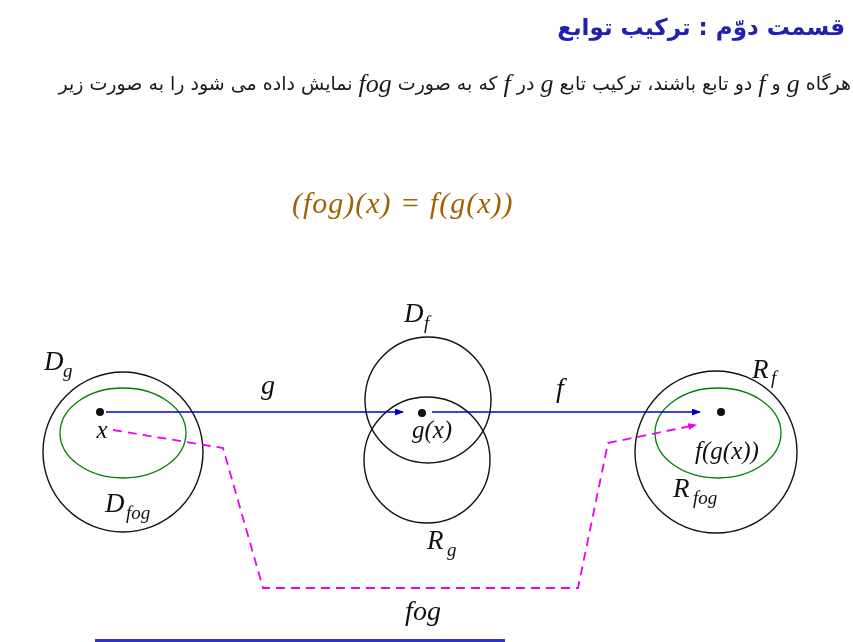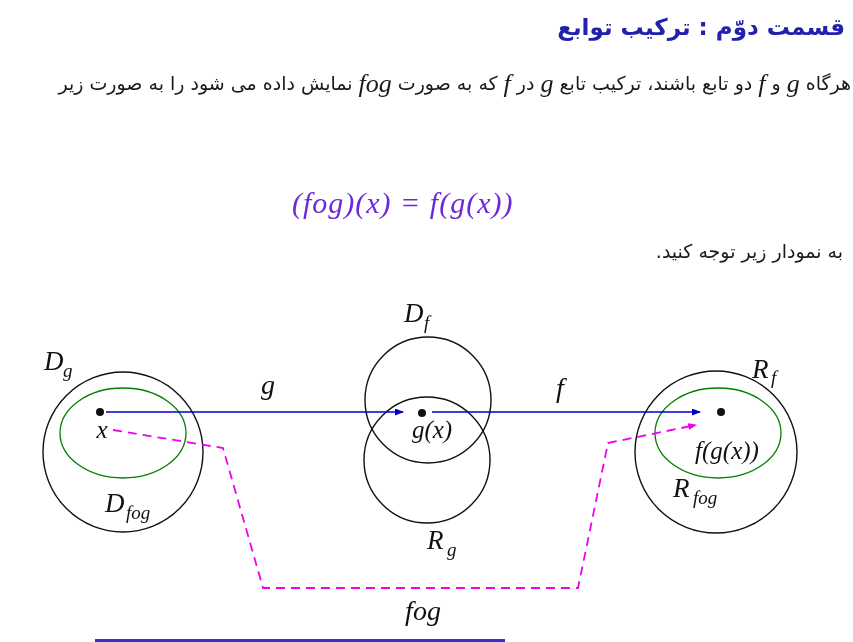--- a/index.html
+++ b/index.html
@@ -38,21 +38,21 @@
     position:absolute;top:132px;right:10px;
     direction:rtl;text-align:right;
     font-size:19px;
   }
   .formula{
     position:absolute;top:186px;left:292px;
     font-family:"Liberation Serif","DejaVu Serif",serif;
     font-style:italic;
     font-size:30px;
     letter-spacing:1px;
-    color:#6d28d9;
+    color:#a16207;
     white-space:nowrap;
   }
   .note{
     position:absolute;top:240px;right:10px;
     direction:rtl;text-align:right;
     font-size:19px;
   }
   .diagram{position:absolute;top:282px;left:0;}
   .lbl{
     font-family:"Liberation Serif","DejaVu Serif",serif;
@@ -72,21 +72,20 @@
 
   <div class="title">قسمت دوّم : ترکیب توابع</div>
 
   <div class="intro">
     <span class="fa">هرگاه</span><span class="math">g</span><span class="fa">و</span><span class="math">f</span><span class="fa">دو تابع باشند، ترکیب تابع</span><span class="math">g</span><span class="fa">در</span><span class="math">f</span><span class="fa">که به صورت</span><span class="math">fog</span><span class="fa">نمایش داده می شود را به صورت زیر</span>
   </div>
 
 
   <div class="formula">(fog)(x) = f(g(x))</div>
 
-  <div class="note">به نمودار زیر توجه کنید.</div>
 
   <svg class="diagram" width="853" height="360" viewBox="0 0 853 360" xmlns="http://www.w3.org/2000/svg">
     <defs>
       <marker id="arrB" markerWidth="10" markerHeight="8" refX="8" refY="3.5" orient="auto" markerUnits="userSpaceOnUse">
         <path d="M0,0 L9,3.5 L0,7 Z" fill="#0000cc"></path>
       </marker>
       <marker id="arrM" markerWidth="10" markerHeight="8" refX="8" refY="3.5" orient="auto" markerUnits="userSpaceOnUse">
         <path d="M0,0 L9,3.5 L0,7 Z" fill="#ee00ee"></path>
       </marker>
     </defs>

